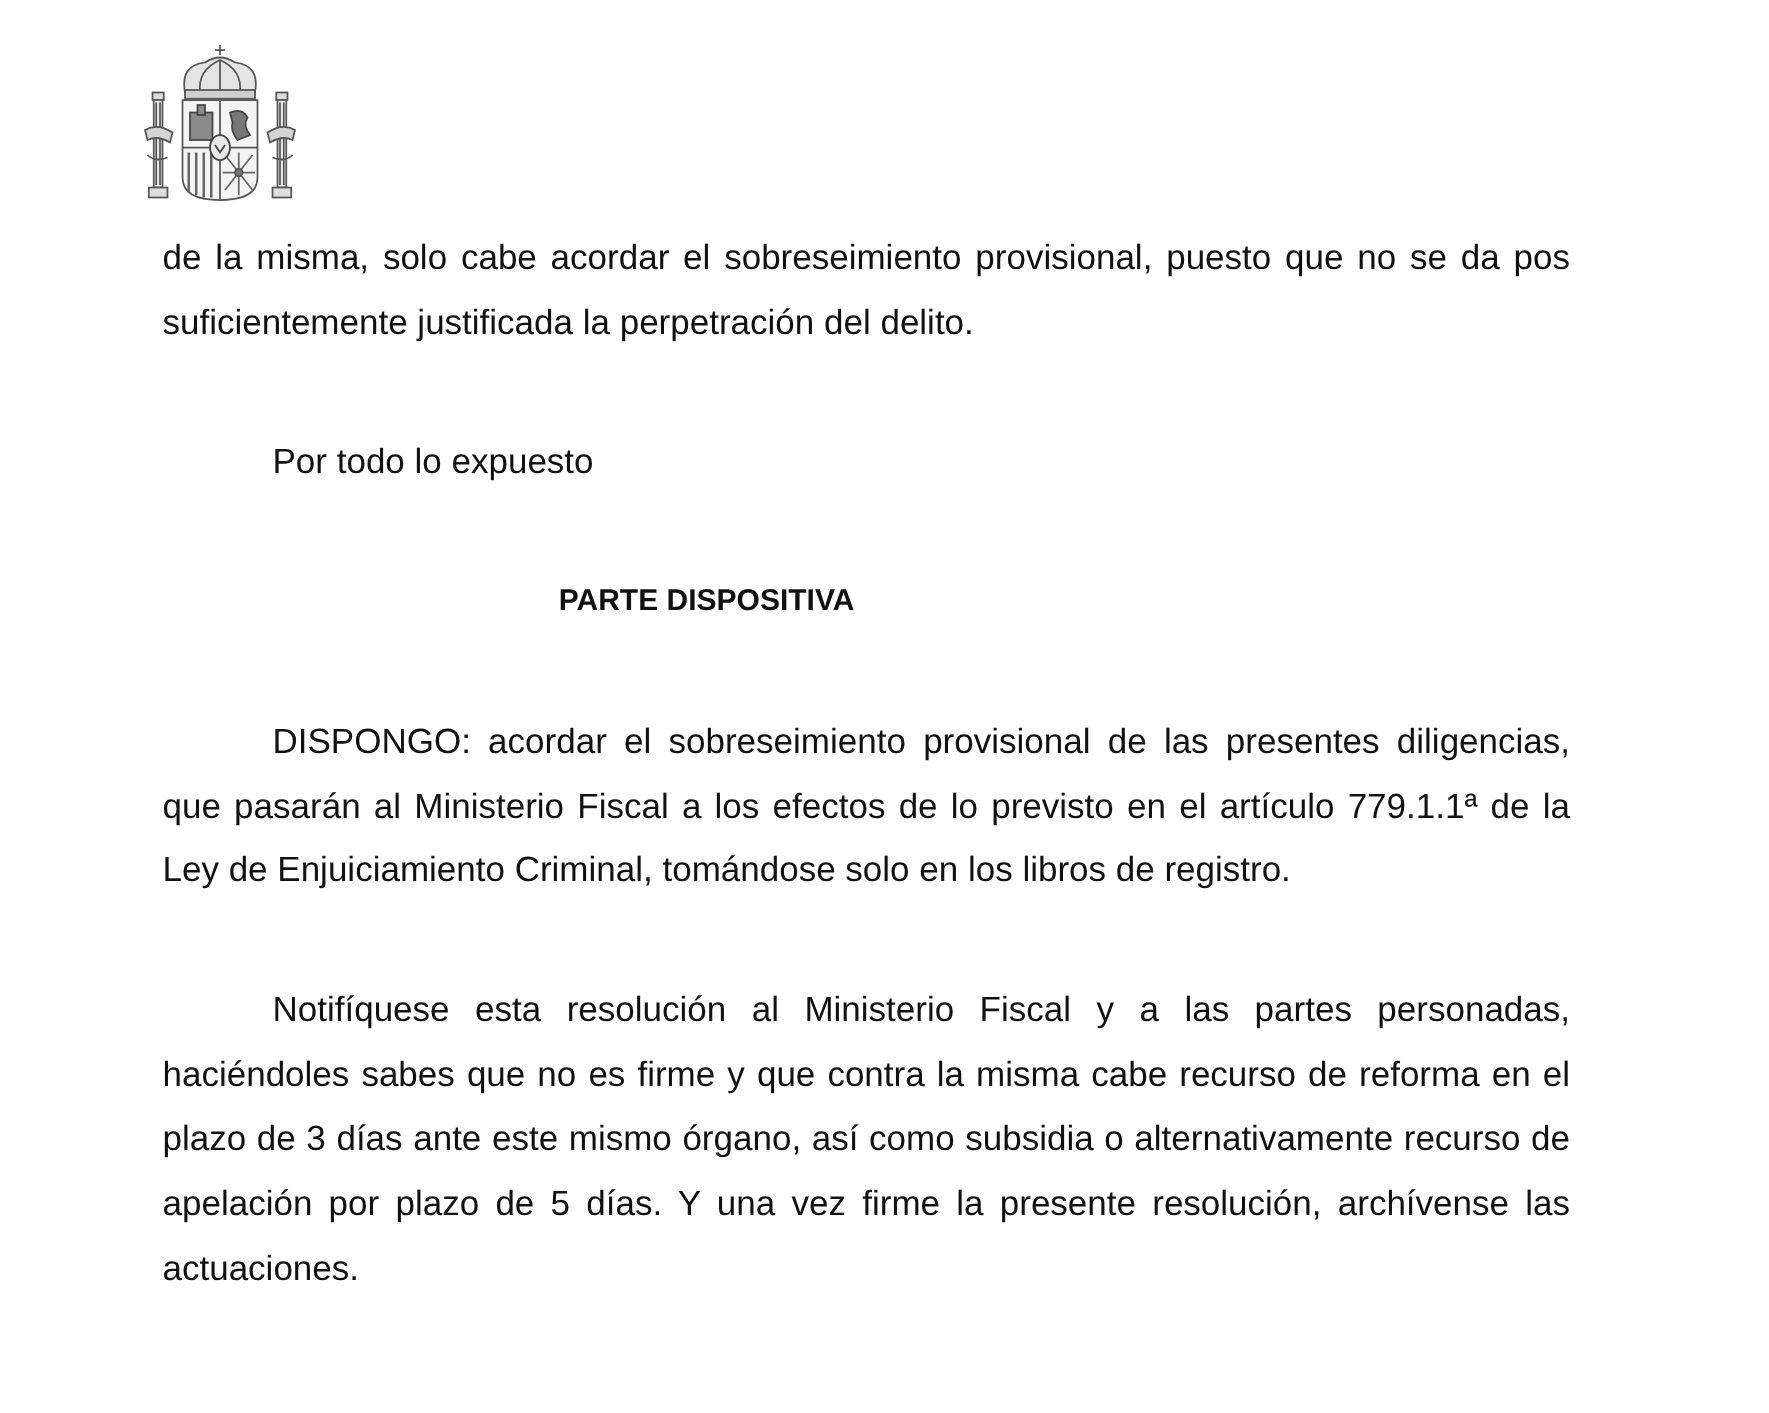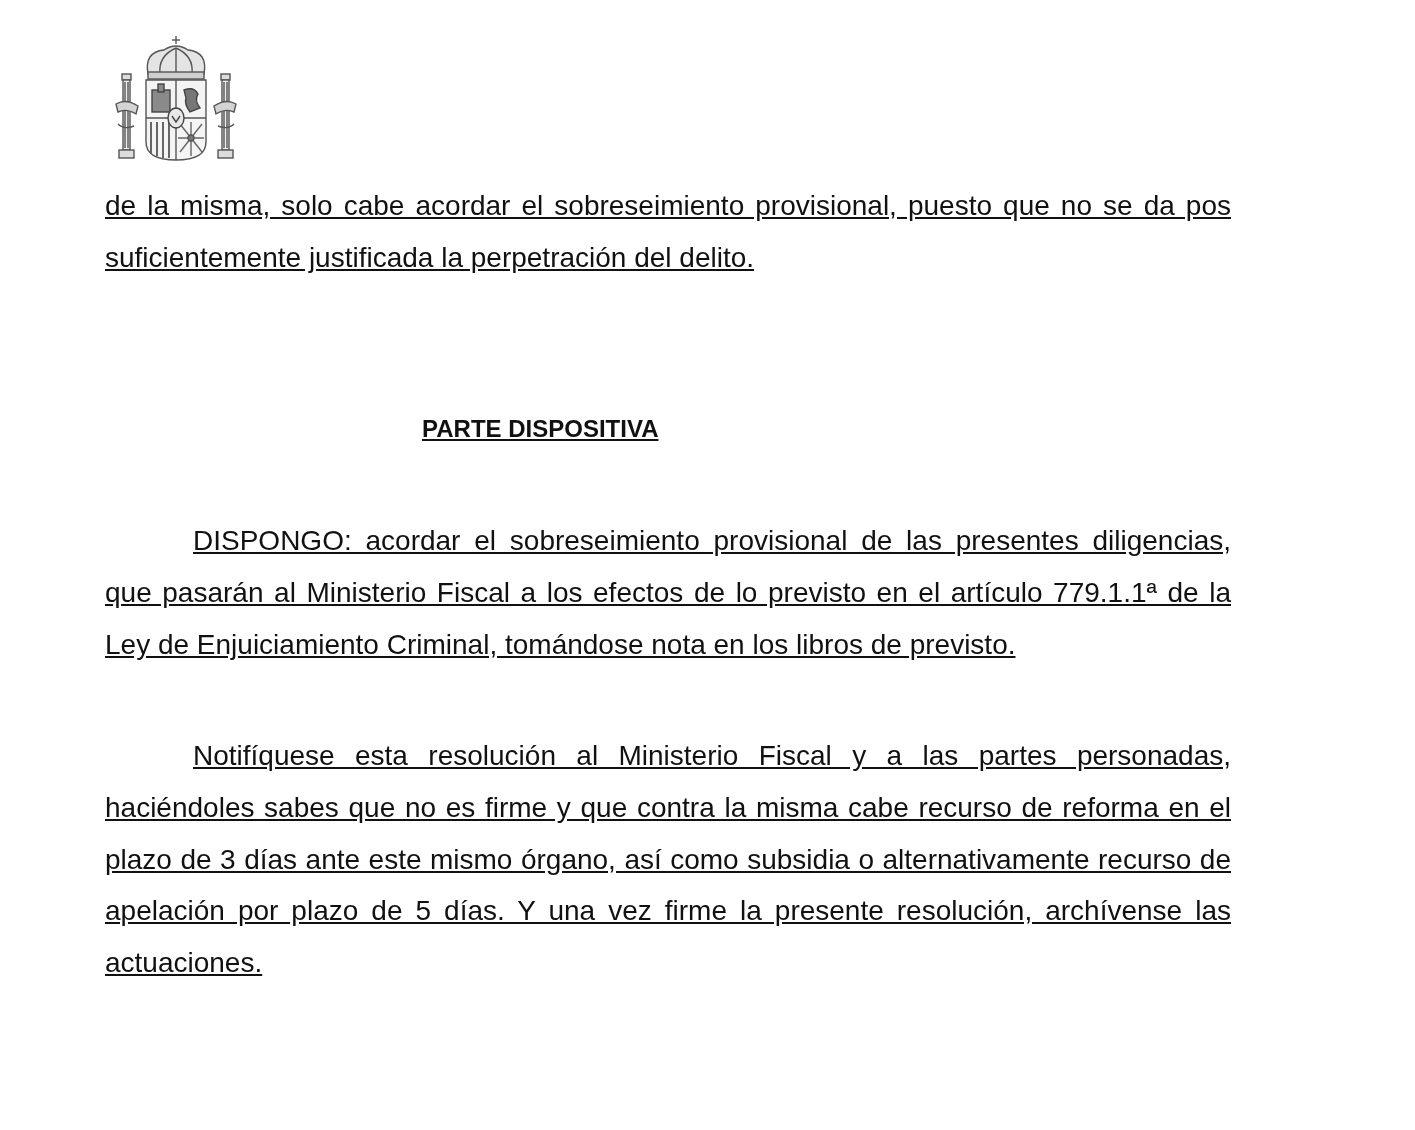--- a/index.html
+++ b/index.html
@@ -17,24 +17,23 @@
     }
     .crest {
       position: absolute;
       left: 114px;
       top: 34px;
       width: 124px;
       height: 130px;
     }
     .page {
       position: absolute;
-      left: 105px;
+      left: 130px;
       top: 180px;
       width: 1126px;
-      text-decoration: underline;
     }
     .para {
       font-size: 28px;
       line-height: 51.7px;
       text-align: justify;
       margin: 0;
     }
     .indent {
       text-indent: 88px;
     }
@@ -98,19 +97,20 @@
     <circle cx="77" cy="104" r="3" fill="#777"></circle>
 
     <ellipse cx="62" cy="84" rx="8" ry="10" fill="#e8e8e8" stroke="#444"></ellipse>
     <path d="M58 82 L62 88 L66 82" stroke="#444"></path>
   </g>
 </svg>
 
 <div class="page">
   <p class="para">de la misma, solo cabe acordar el sobreseimiento provisional, puesto que no se da pos suficientemente justificada la perpetración del delito.</p>
   <div class="gap"></div>
+  <p class="para indent">Por todo lo expuesto</p>
   <div class="gap"></div>
   <p class="heading">PARTE DISPOSITIVA</p>
   <div class="gap"></div>
-  <p class="para indent">DISPONGO: acordar el sobreseimiento provisional de las presentes diligencias, que pasarán al Ministerio Fiscal a los efectos de lo previsto en el artículo 779.1.1ª de la Ley de Enjuiciamiento Criminal, tomándose nota en los libros de previsto.</p>
+  <p class="para indent">DISPONGO: acordar el sobreseimiento provisional de las presentes diligencias, que pasarán al Ministerio Fiscal a los efectos de lo previsto en el artículo 779.1.1ª de la Ley de Enjuiciamiento Criminal, tomándose solo en los libros de registro.</p>
   <div class="gap"></div>
   <p class="para indent">Notifíquese esta resolución al Ministerio Fiscal y a las partes personadas, haciéndoles sabes que no es firme y que contra la misma cabe recurso de reforma en el plazo de 3 días ante este mismo órgano, así como subsidia o alternativamente recurso de apelación por plazo de 5 días. Y una vez firme la presente resolución, archívense las actuaciones.</p>
 </div>
 
 </body></html>

